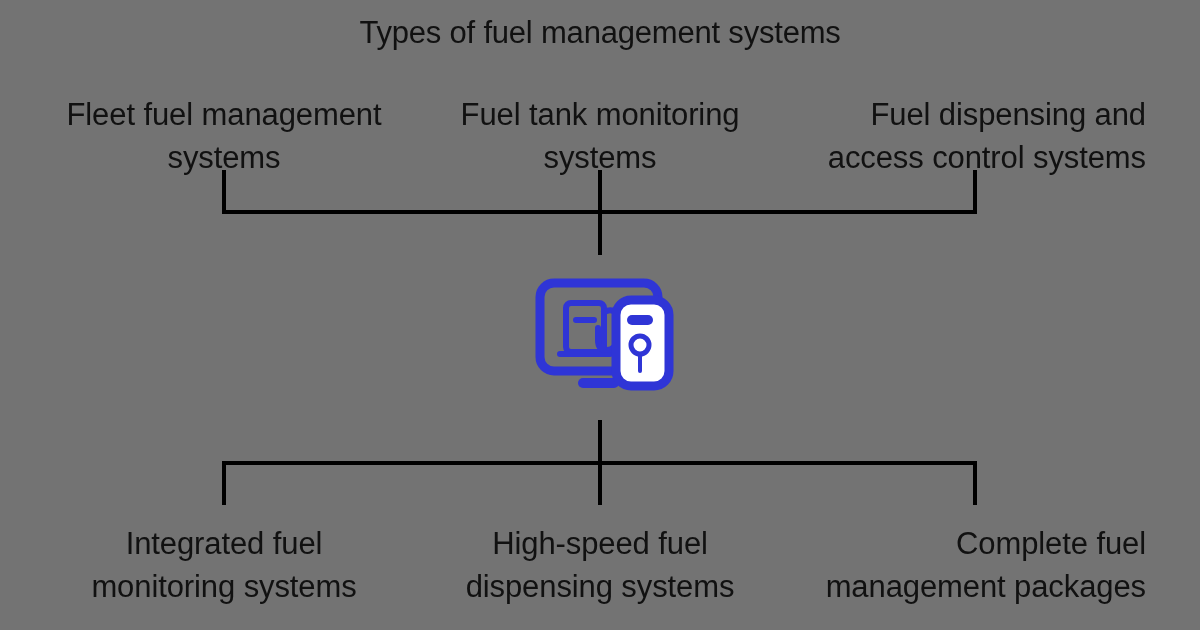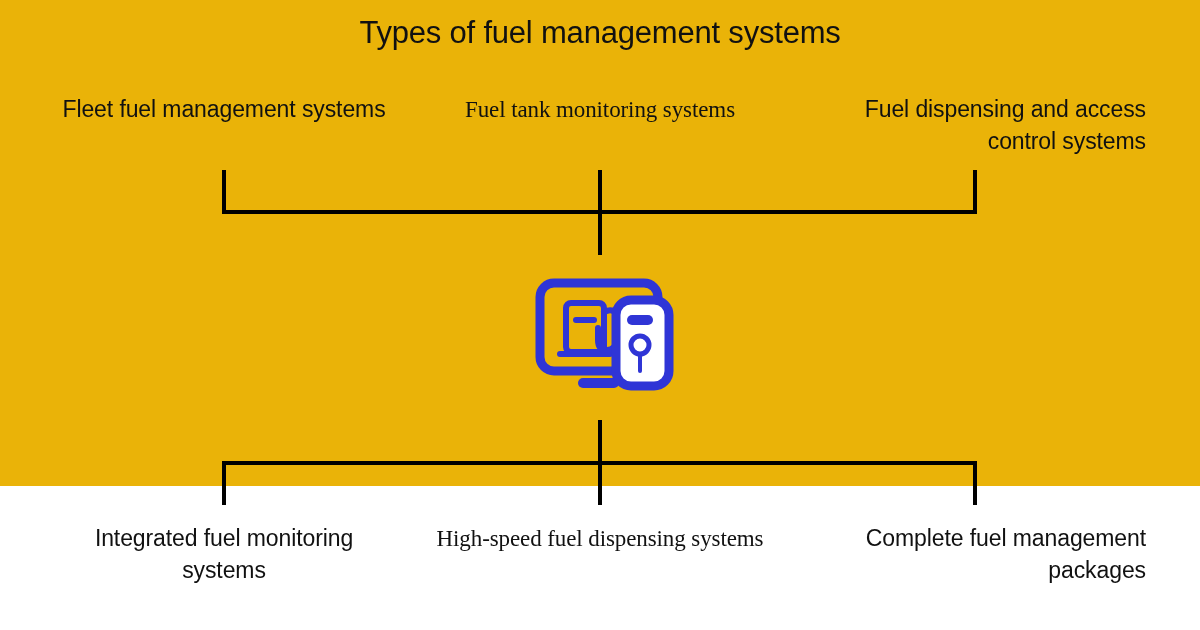--- a/index.html
+++ b/index.html
@@ -11,54 +11,54 @@
     width: 1200px;
     height: 630px;
     font-family: "Liberation Sans", sans-serif;
     color: #121212;
     overflow: hidden;
   }
 
   .canvas {
     position: relative;
     width: 1200px;
-    height: 486px;
-    background: #eab308;
+    height: 630px;
+    background: #737373;
   }
 
   
   .diagram-title {
     position: absolute;
     left: 0;
     top: 14px;
     width: 1200px;
     text-align: center;
     font-size: 31px;
     font-weight: 500;
     letter-spacing: -0.2px;
     color: #111111;
     line-height: 1.25;
   }
 
   
   .node-label {
     position: absolute;
     text-align: center;
-    font-size: 23px;
+    font-size: 31px;
     font-weight: 500;
     line-height: 1.38;
     color: #111111;
     letter-spacing: -0.1px;
   }
 
   .row-top .node-label { top: 94px; }
   .row-bottom .node-label { top: 523px; }
 
   .col-left   { left: 54px;  width: 340px; }
-  .col-center { left: 430px; width: 340px; font-family: Liberation Serif, serif; }
+  .col-center { left: 430px; width: 340px; }
   .col-right  { left: 806px; width: 340px; text-align: right; }
 
   
   .line {
     position: absolute;
     background: #000000;
   }
   .line.h { height: 4px; }
   .line.v { width: 4px; }
 

